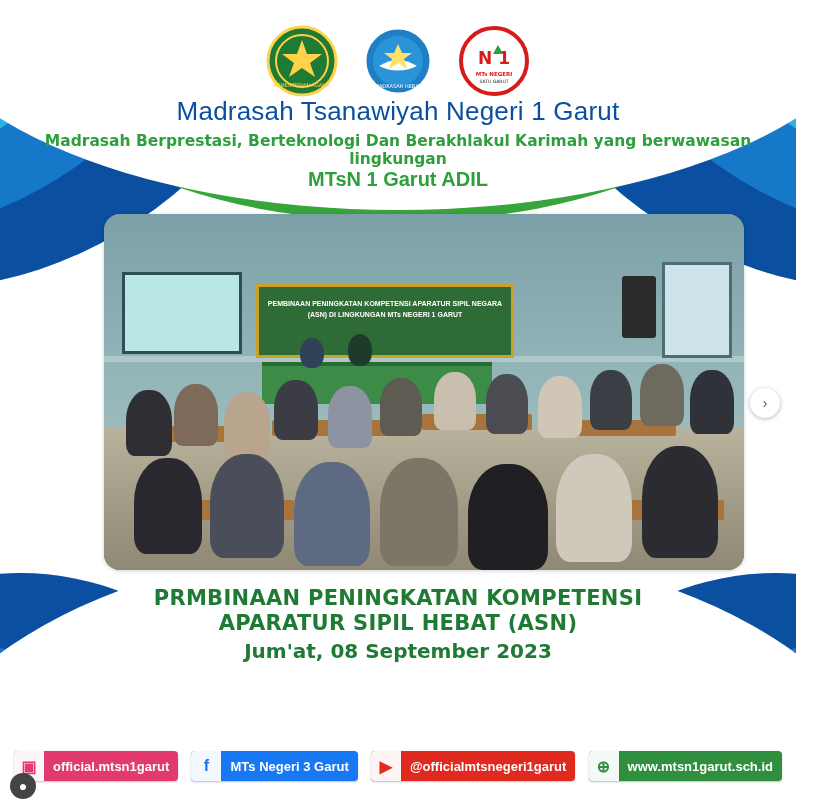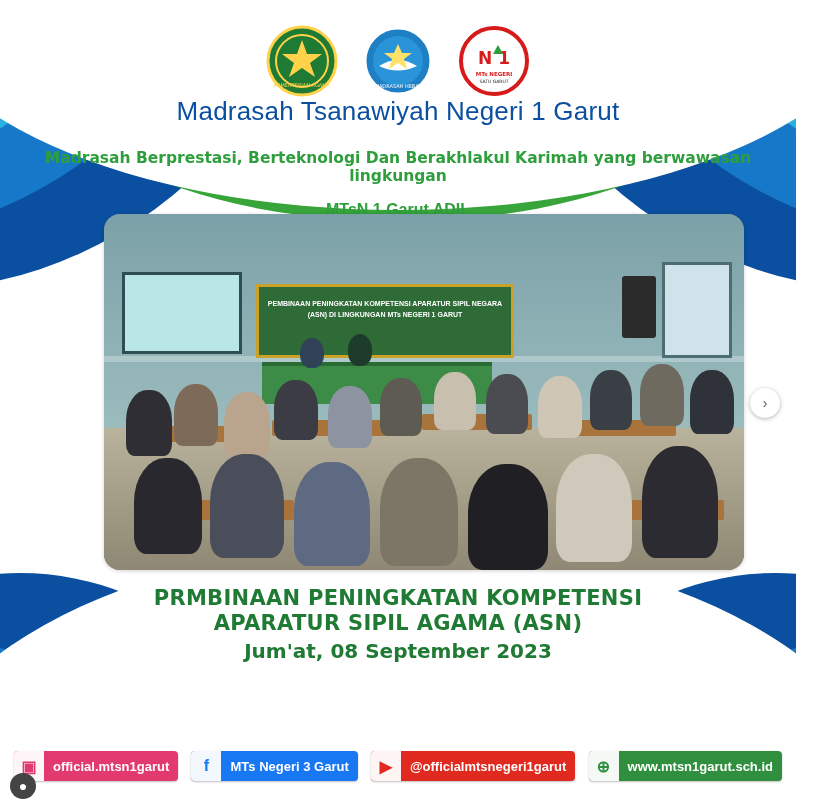--- a/index.html
+++ b/index.html
@@ -155,27 +155,27 @@
   
   .header {
     position: absolute; top: 96px; left: 0; right: 0;
     text-align: center; z-index: 6;
   }
   .school-name {
     font-size: 26px; font-weight: normal; color: #0b4fa0;
     letter-spacing: .2px;
   }
   .tagline {
-    margin-top: 22px;
+    margin-top: 5px;
     font-size: 15.5px; color: #2f9e3d; font-weight: 600;
     font-family: "DejaVu Sans", sans-serif;
   }
   .motto {
-    margin-top: 16px;
-    font-size: 16px; color: #2f9e3d; font-weight: 600;
+    margin-top: 0;
+    font-size: 20px; color: #2f9e3d; font-weight: 600;
   }
 
   
   .photo-wrap {
     position: absolute; left: 104px; top: 214px;
     width: 640px; height: 356px;
     border-radius: 16px; overflow: hidden;
     background: #5f7f86;
     z-index: 6;
     box-shadow: 0 1px 4px rgba(0,0,0,.18);
@@ -388,21 +388,21 @@
       <div class="floor-person" style="left:538px; top:232px; width:76px; height:112px; background:#2b2b31;"></div>
     </div>
   </div>
 
   <div class="nav-arrow">
     <span>›</span>
   </div>
 
   <div class="event">
     <div class="event-line">PRMBINAAN PENINGKATAN KOMPETENSI</div>
-    <div class="event-line">APARATUR SIPIL AGAMA (ASN)</div>
+    <div class="event-line">APARATUR SIPIL HEBAT (ASN)</div>
     <div class="event-date">Jum'at, 08 September 2023</div>
   </div>
 
   <div class="footer">
     <div class="chip chip-ig">
       <span class="ic" style="color:#e23a6e">▣</span>
       <span class="tx">official.mtsn1garut</span>
     </div>
     <div class="chip chip-fb">
       <span class="ic" style="color:#1877f2">f</span>

